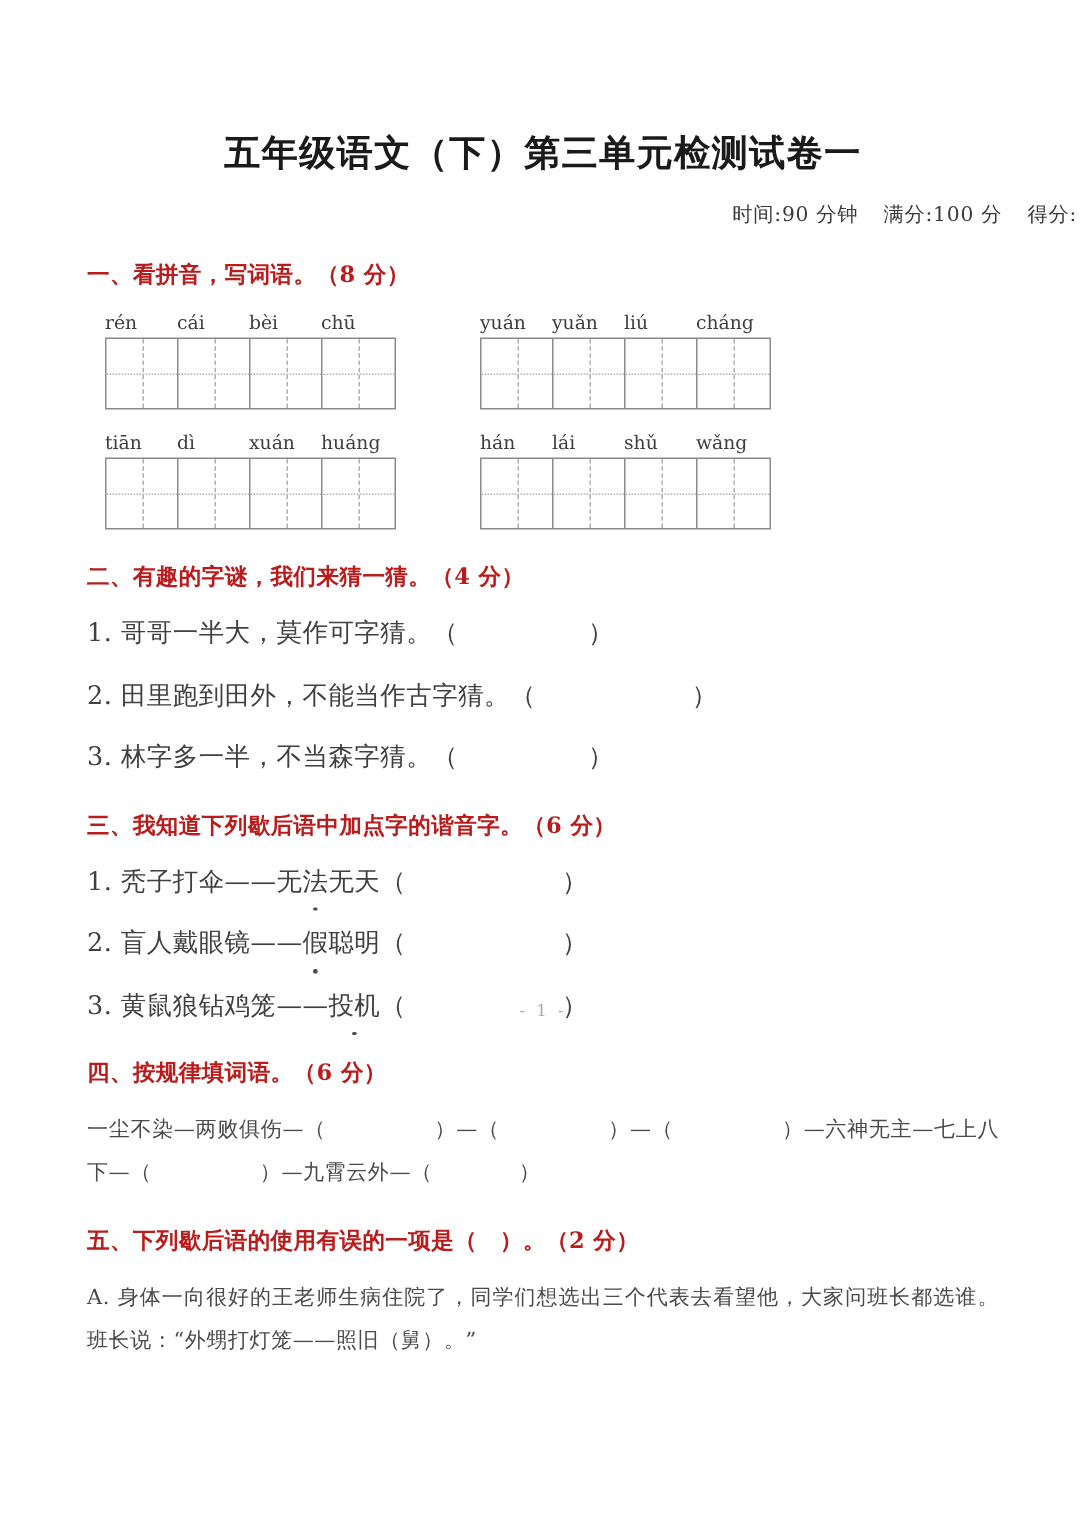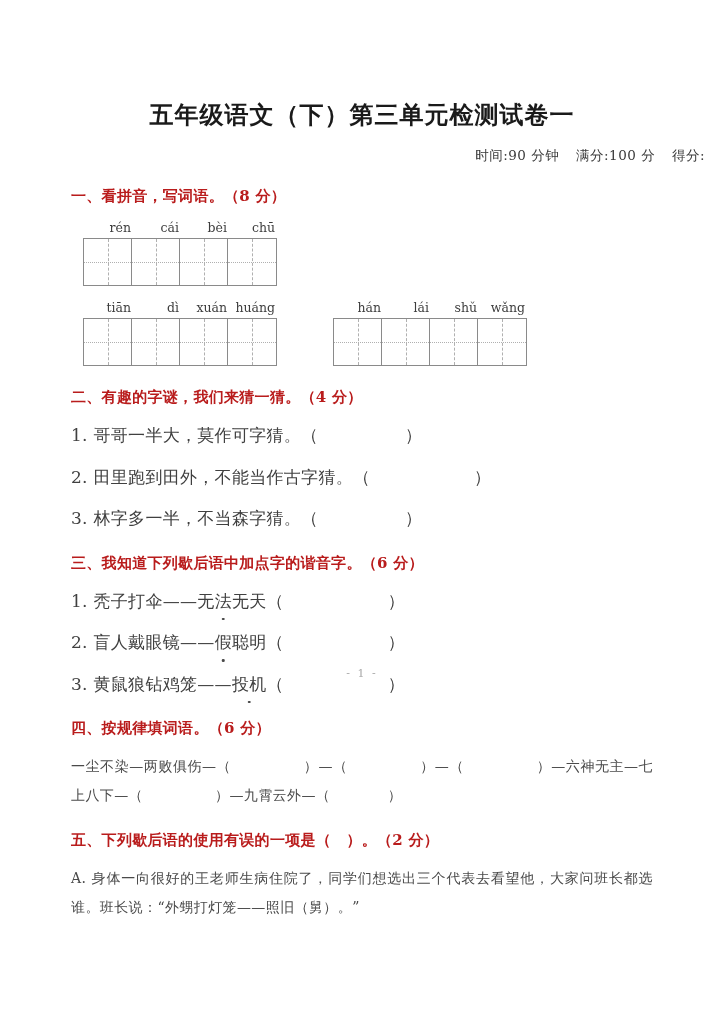--- a/index.html
+++ b/index.html
@@ -13,21 +13,21 @@
     position: relative;
     font-family: "DejaVu Serif", "Liberation Serif", serif;
     color: #2b2b2b;
     overflow: hidden;
   }
 
   .page {
     position: relative;
     width: 724px;
     height: 732px;
-    padding: 13px;
+    padding: 0;
     box-sizing: border-box;
   }
 
   
   .paper-title {
     text-align: center;
     font-size: 24px;
     font-weight: bold;
     letter-spacing: 1px;
     color: #1a1a1a;
@@ -74,21 +74,21 @@
   }
   .grid-group { margin-right: 56px; }
   .grid-group:last-child { margin-right: 0; }
 
   .pinyin-row {
     display: flex;
     margin-bottom: 3px;
   }
   .pinyin-cell {
     width: 48px;
-    text-align: right;
+    text-align: left;
     font-size: 12.5px;
     color: #3d3d3d;
     font-family: "DejaVu Serif", "Liberation Serif", serif;
     white-space: nowrap;
   }
   .boxes-row {
     display: flex;
     border: 1px solid #8a8a8a;
   }
   .tzg-cell {
@@ -182,20 +182,34 @@
           <span class="pinyin-cell">bèi</span>
           <span class="pinyin-cell">chū</span>
         </div>
         <div class="boxes-row">
           <div class="tzg-cell"></div>
           <div class="tzg-cell"></div>
           <div class="tzg-cell"></div>
           <div class="tzg-cell"></div>
         </div>
       </div>
+      <div class="grid-group">
+        <div class="pinyin-row">
+          <span class="pinyin-cell">yuán</span>
+          <span class="pinyin-cell">yuǎn</span>
+          <span class="pinyin-cell">liú</span>
+          <span class="pinyin-cell">cháng</span>
+        </div>
+        <div class="boxes-row">
+          <div class="tzg-cell"></div>
+          <div class="tzg-cell"></div>
+          <div class="tzg-cell"></div>
+          <div class="tzg-cell"></div>
+        </div>
+      </div>
     </div>
 
     <div class="grid-row">
       <div class="grid-group">
         <div class="pinyin-row">
           <span class="pinyin-cell">tiān</span>
           <span class="pinyin-cell">dì</span>
           <span class="pinyin-cell">xuán</span>
           <span class="pinyin-cell">huáng</span>
         </div>

